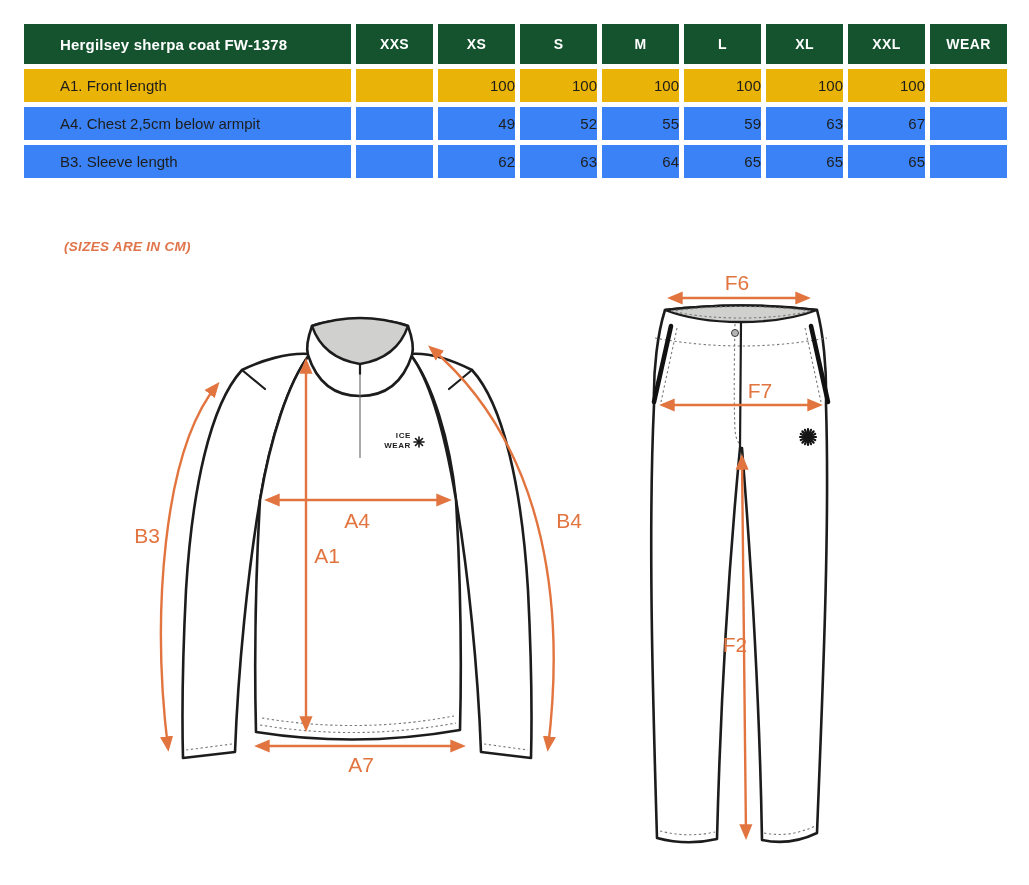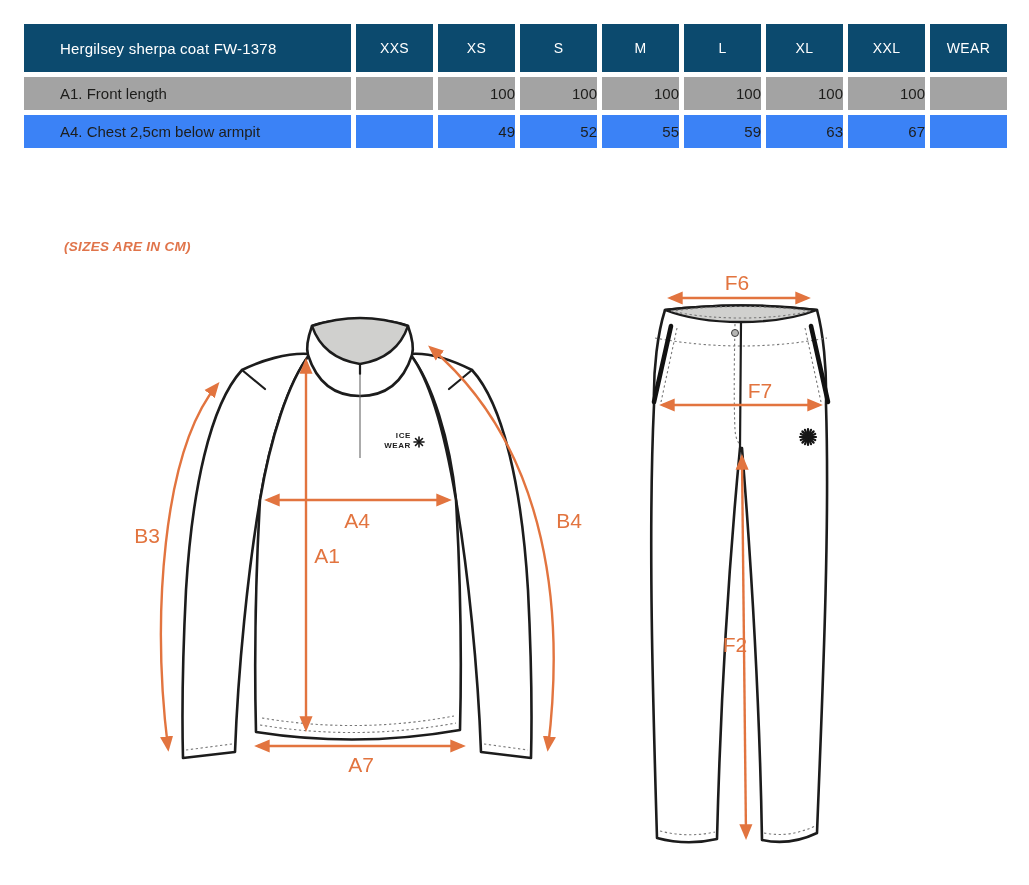--- a/index.html
+++ b/index.html
@@ -9,31 +9,31 @@
     font-family:"Liberation Sans", sans-serif;
   }
 
   
   table.size-table {
     position:absolute; left:19px; top:19px; width:993px;
     border-collapse:separate; border-spacing:5px; table-layout:fixed;
   }
   table.size-table th, table.size-table td { padding:0; }
   table.size-table thead th {
-    background:#0c4a6e; color:#ffffff; height:48px;
-    font-size:14px; font-weight:normal; letter-spacing:0.4px; text-align:center;
+    background:#14532d; color:#ffffff; height:40px;
+    font-size:14px; font-weight:bold; letter-spacing:0.4px; text-align:center;
   }
   table.size-table thead th.title-cell {
     text-align:left; padding-left:36px; font-size:15px; letter-spacing:0.2px;
   }
   table.size-table tbody td {
     height:33px; font-size:15px; text-align:right; color:#1d1d1b;
   }
   table.size-table tbody td.lbl { text-align:left; padding-left:36px; }
-  table.size-table tbody tr.dark td  { background:#a3a3a3; }
+  table.size-table tbody tr.dark td  { background:#eab308; }
   table.size-table tbody tr.light td { background:#3b82f6; }
 
   
   .units-note {
     position:absolute; left:64px; top:239px;
     color:#E0744A; font-size:13.5px; font-weight:bold; letter-spacing:0.3px;font-style:italic;
   }
 
   
   svg.drawing { position:absolute; overflow:visible; }
@@ -96,20 +96,31 @@
       <td class="lbl">A4. Chest 2,5cm below armpit</td>
       <td></td>
       <td>49</td>
       <td>52</td>
       <td>55</td>
       <td>59</td>
       <td>63</td>
       <td>67</td>
       <td></td>
     </tr>
+    <tr class="light">
+      <td class="lbl">B3. Sleeve length</td>
+      <td></td>
+      <td>62</td>
+      <td>63</td>
+      <td>64</td>
+      <td>65</td>
+      <td>65</td>
+      <td>65</td>
+      <td></td>
+    </tr>
   </tbody>
 </table>
 
 <div class="units-note">(SIZES ARE IN CM)</div>
 
 <svg id="jacket-svg" class="drawing" width="480" height="495" viewBox="0 0 480 495">
   <defs>
     <marker id="ah-j" viewBox="0 0 10 10" refX="7.5" refY="5" markerWidth="6.5" markerHeight="6.5" orient="auto-start-reverse">
       <path d="M0,0.8 L10,5 L0,9.2 Z" fill="#E2743F"></path>
     </marker>

